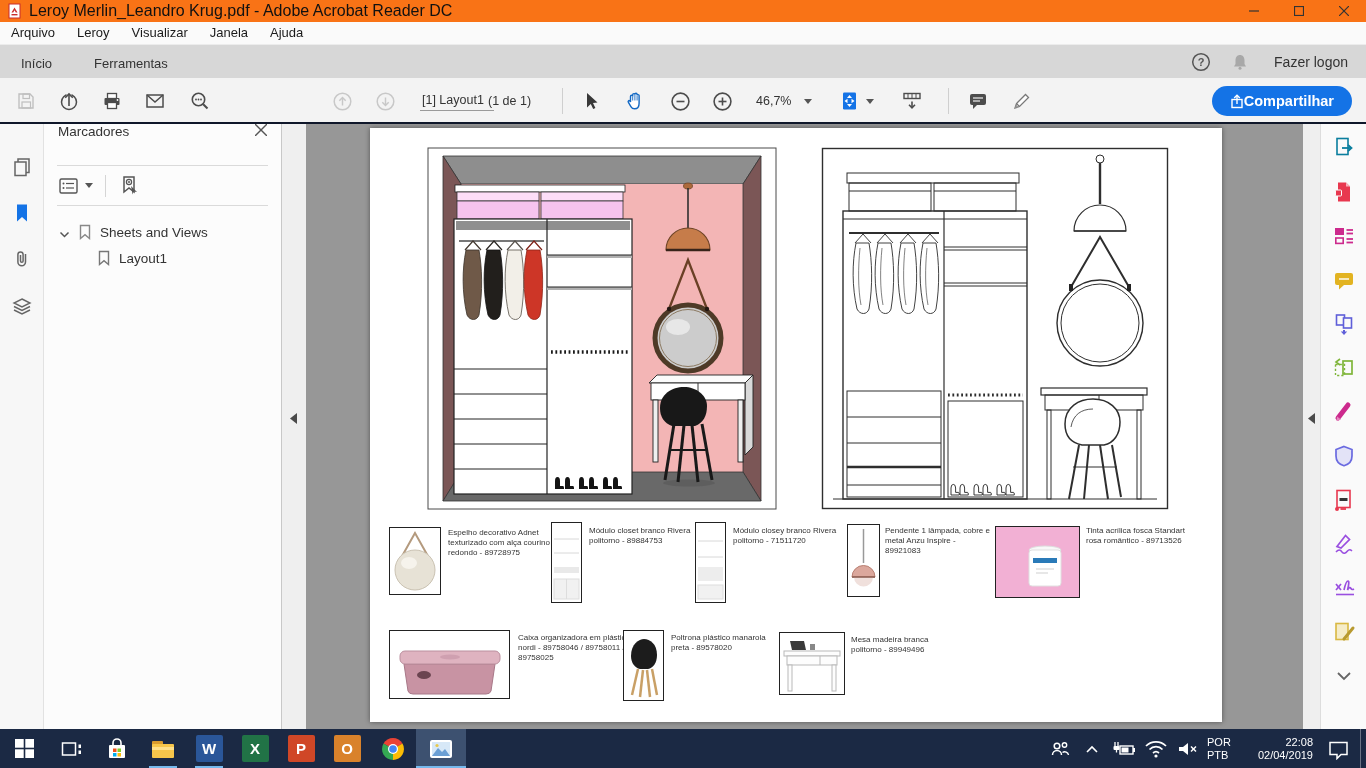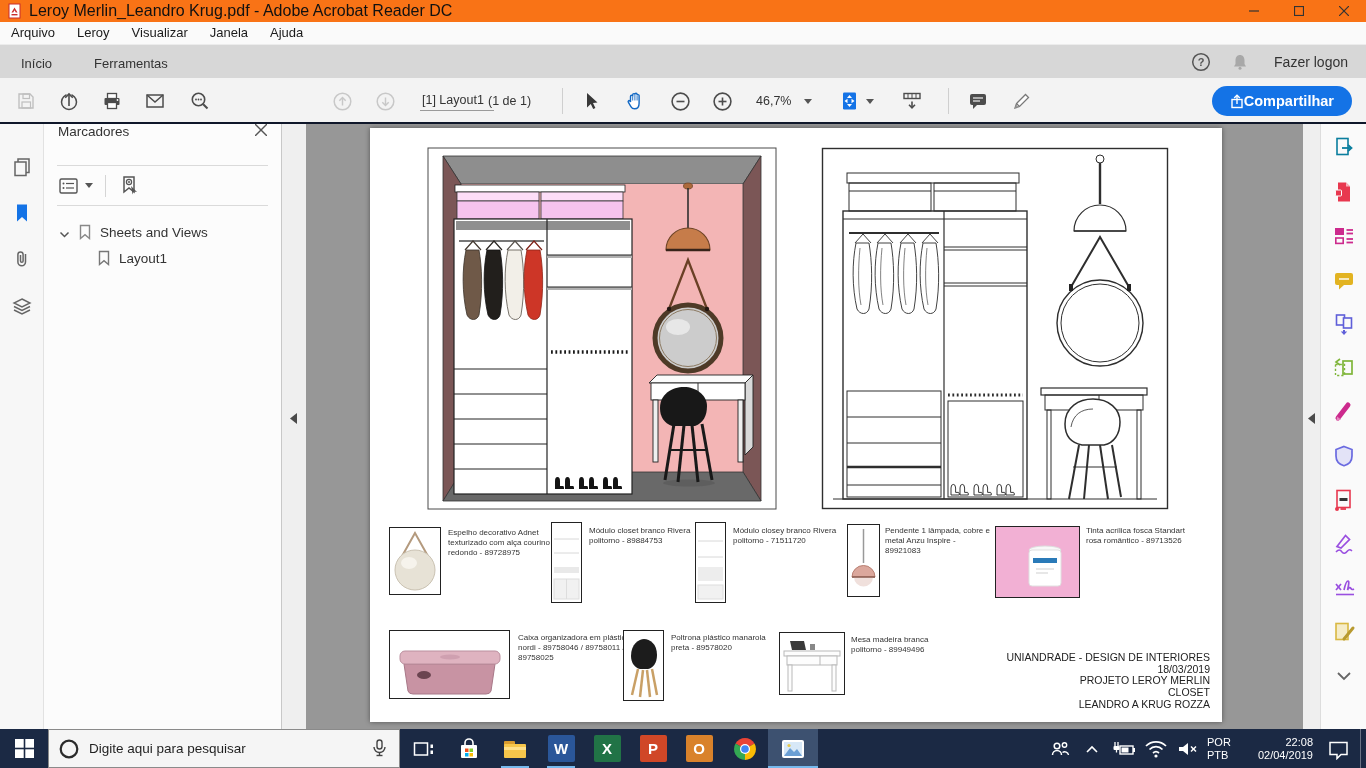--- a/index.html
+++ b/index.html
@@ -618,27 +618,20 @@
             <rect x="30" y="11" width="5" height="6" fill="#888"></rect>
             <rect x="4" y="18" width="56" height="5" fill="#fdfdfd" stroke="#b9b9b9"></rect>
             <rect x="7" y="23" width="50" height="9" fill="#fdfdfd" stroke="#b9b9b9"></rect>
             <line x1="40" y1="23" x2="40" y2="32" stroke="#b9b9b9"></line>
             <rect x="8" y="32" width="4" height="26" fill="#fdfdfd" stroke="#b9b9b9"></rect>
             <rect x="52" y="32" width="4" height="26" fill="#fdfdfd" stroke="#b9b9b9"></rect>
           </svg>
         </span>
       <span class="plabel" style="left:481px;top:507px;width:100px">Mesa madeira branca politorno - 89949496</span>
 
-      <div class="tblock">
-        <div>UNIANDRADE - DESIGN DE INTERIORES</div>
-        <div>18/03/2019</div>
-        <div>PROJETO LEROY MERLIN</div>
-        <div>CLOSET</div>
-        <div>LEANDRO A KRUG ROZZA</div>
-      </div>
     </div>
   </div>
 
   <div class="cstrip r">
     <span class="arr">
         <svg width="7" height="11">
           <polygon points="7,0 0,5.5 7,11" fill="#4a4a4a"></polygon>
         </svg>
       </span>
   </div>
@@ -740,36 +733,20 @@
 </div>
 
 <div class="taskbar">
   <div class="tcell start">
     <svg width="19" height="19">
         <rect x="0" y="0" width="8.7" height="8.7" fill="#fff"></rect>
         <rect x="10.3" y="0" width="8.7" height="8.7" fill="#fff"></rect>
         <rect x="0" y="10.3" width="8.7" height="8.7" fill="#fff"></rect>
         <rect x="10.3" y="10.3" width="8.7" height="8.7" fill="#fff"></rect>
       </svg>
-  </div>
-  <div class="tsearch">
-    <span>
-        <svg width="22" height="22">
-          <circle cx="11" cy="11" r="8.3" fill="none" stroke="#2b2b2b" stroke-width="2.2"></circle>
-        </svg>
-      </span>
-    <input placeholder="Digite aqui para pesquisar" style="">
-    <span>
-        <svg width="21" height="21">
-          <rect x="8" y="2" width="5" height="9" rx="2.5" fill="none" stroke="#444" stroke-width="1.4"></rect>
-          <path d="M5,9 a5.5,5.5 0 0 0 11,0" fill="none" stroke="#444" stroke-width="1.4"></path>
-          <line x1="10.5" y1="15" x2="10.5" y2="17.5" stroke="#444" stroke-width="1.4"></line>
-          <line x1="7.5" y1="17.5" x2="13.5" y2="17.5" stroke="#444" stroke-width="1.4"></line>
-        </svg>
-      </span>
   </div>
   <div class="tcell">
       <svg width="23" height="23">
         <rect x="2.5" y="6" width="13" height="12" fill="none" stroke="#fff" stroke-width="1.5"></rect>
         <rect x="18.5" y="7.5" width="2.5" height="3.5" fill="#fff"></rect>
         <rect x="18.5" y="13.5" width="2.5" height="3.5" fill="#fff"></rect>
       </svg>
     </div>
   <div class="tcell">
       <svg width="24" height="26">

